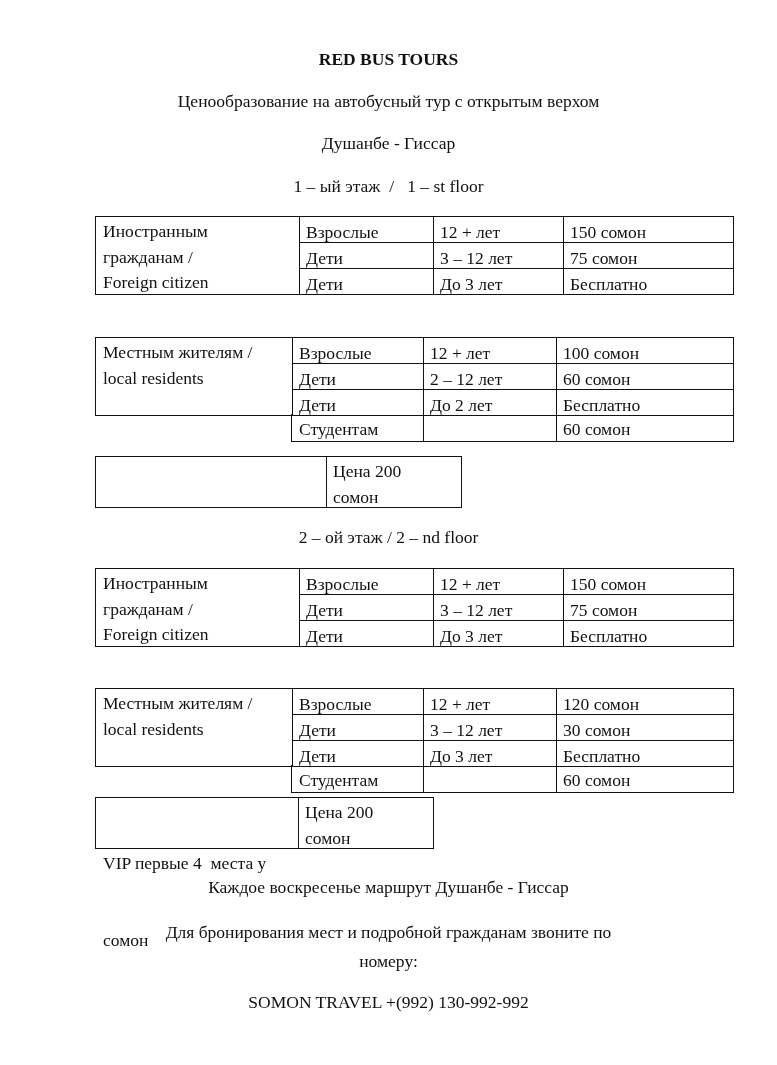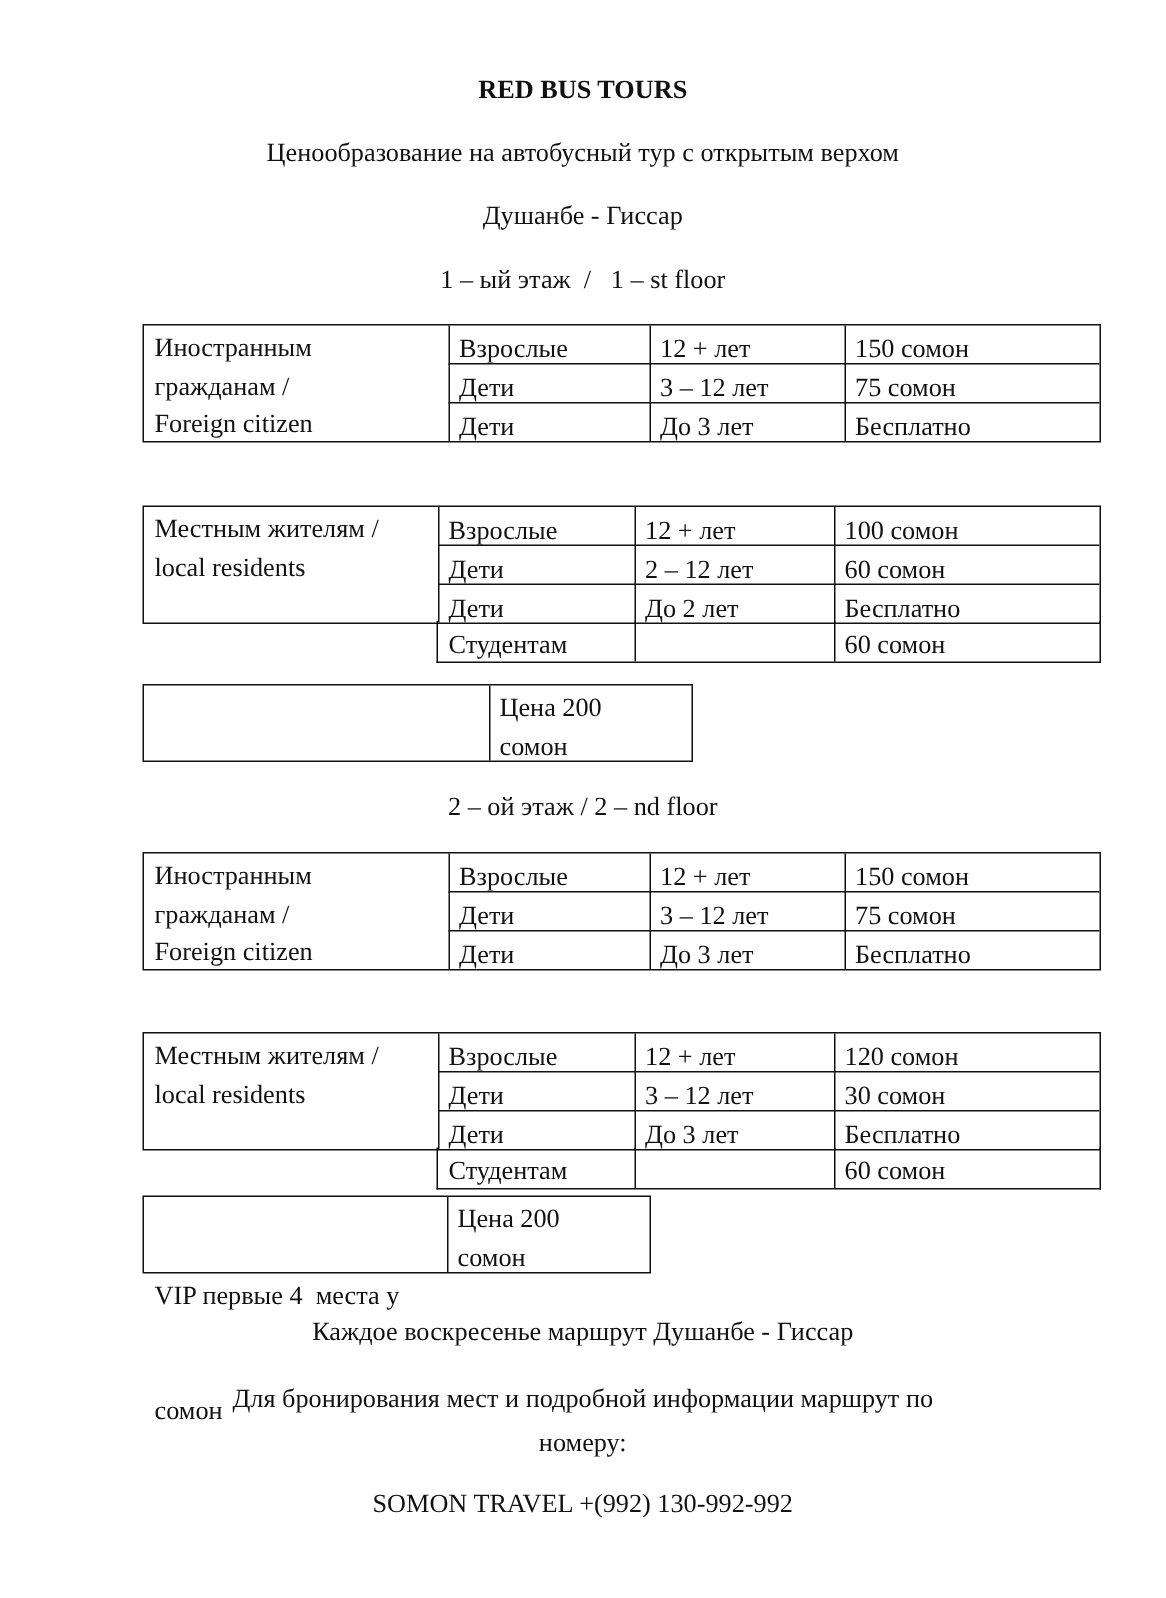--- a/index.html
+++ b/index.html
@@ -140,15 +140,15 @@
     <div style="white-space:pre;">VIP первые 4  места у</div>
     <div>сомон</div>
   </div>
   <div class="cell ml" style="left:202px; top:0;">
     <div>Цена 200</div>
     <div>сомон</div>
   </div>
 </div>
 
 <div class="line" style="top:877px;">Каждое воскресенье маршрут Душанбе - Гиссар</div>
-<div class="line" style="top:922px;">Для бронирования мест и подробной информации маршрут по</div>
+<div class="line" style="top:922px;">Для бронирования мест и подробной гражданам звоните по</div>
 <div class="line" style="top:951px;">номеру:</div>
 <div class="line" style="top:992px;">SOMON TRAVEL +(992) 130-992-992</div>
 
 </body></html>

